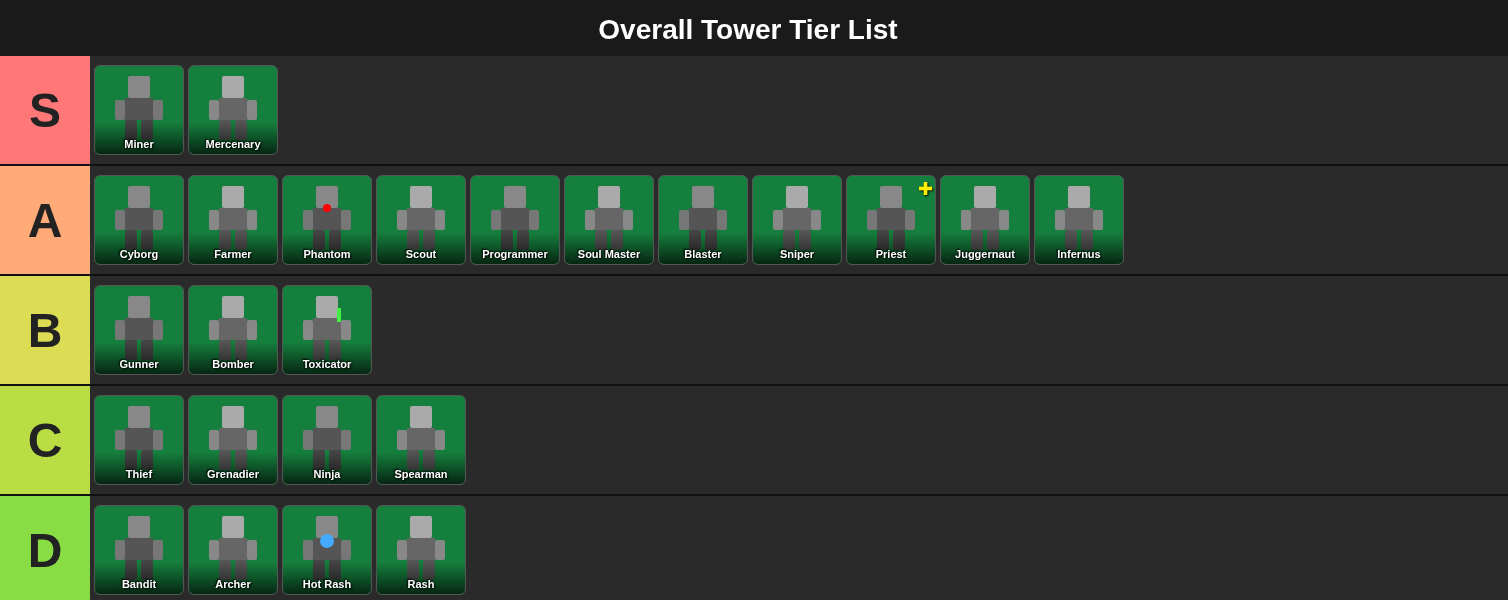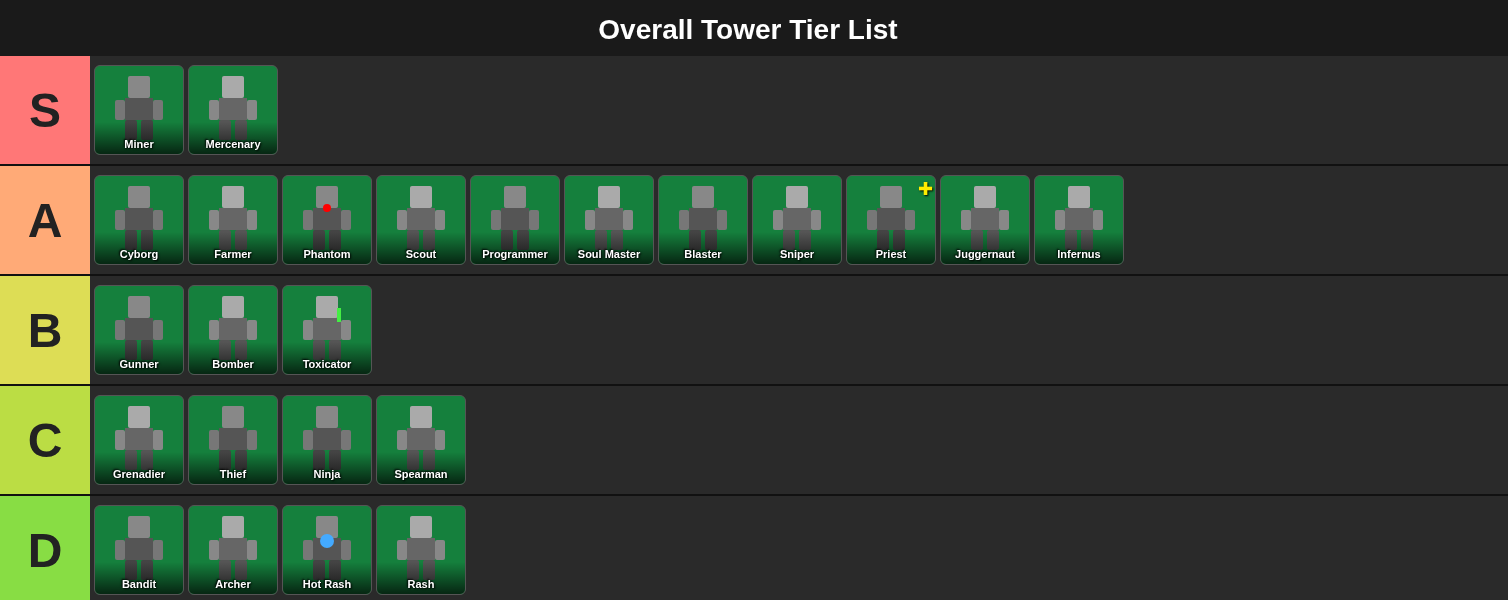--- a/index.html
+++ b/index.html
@@ -438,43 +438,43 @@
           </div>
           <div class="tower-name">Toxicator</div>
         </div>
       </div>
     </div>
     <div class="tier-row tier-c">
       <div class="tier-label" style="background: rgb(187, 221, 68);">C</div>
       <div class="tier-content">
         <div class="tower-card">
           <div class="tower-icon">
+            <div class="roblox-char char-dark">
+              <div class="head"></div>
+              <div class="body"></div>
+              <div class="arm-left"></div>
+              <div class="arm-right"></div>
+              <div class="leg-left"></div>
+              <div class="leg-right"></div>
+            </div>
+          </div>
+          <div class="tower-name">Thief</div>
+        </div>
+        <div class="tower-card">
+          <div class="tower-icon">
             <div class="roblox-char char-med">
               <div class="head"></div>
               <div class="body"></div>
               <div class="arm-left"></div>
               <div class="arm-right"></div>
               <div class="leg-left"></div>
               <div class="leg-right"></div>
             </div>
           </div>
           <div class="tower-name">Grenadier</div>
-        </div>
-        <div class="tower-card">
-          <div class="tower-icon">
-            <div class="roblox-char char-dark">
-              <div class="head"></div>
-              <div class="body"></div>
-              <div class="arm-left"></div>
-              <div class="arm-right"></div>
-              <div class="leg-left"></div>
-              <div class="leg-right"></div>
-            </div>
-          </div>
-          <div class="tower-name">Thief</div>
         </div>
         <div class="tower-card">
           <div class="tower-icon">
             <div class="roblox-char char-dark">
               <div class="head"></div>
               <div class="body"></div>
               <div class="arm-left"></div>
               <div class="arm-right"></div>
               <div class="leg-left"></div>
               <div class="leg-right"></div>

